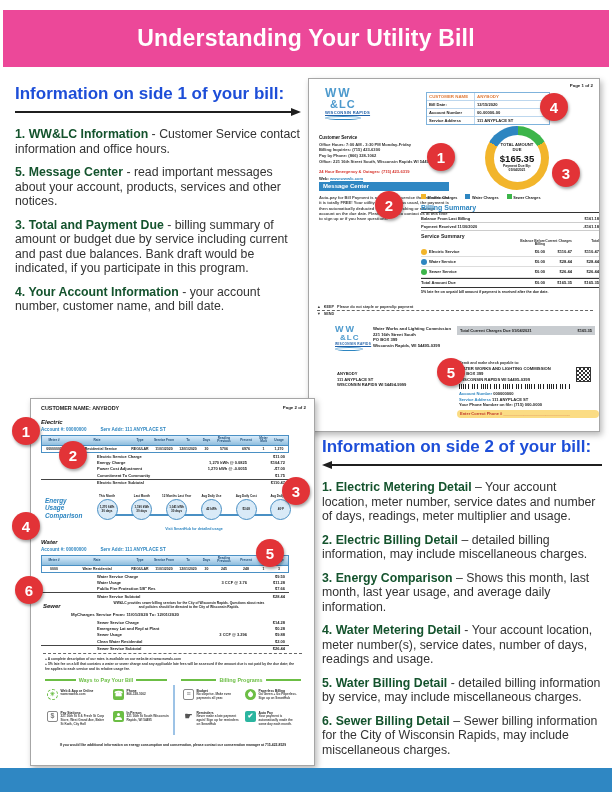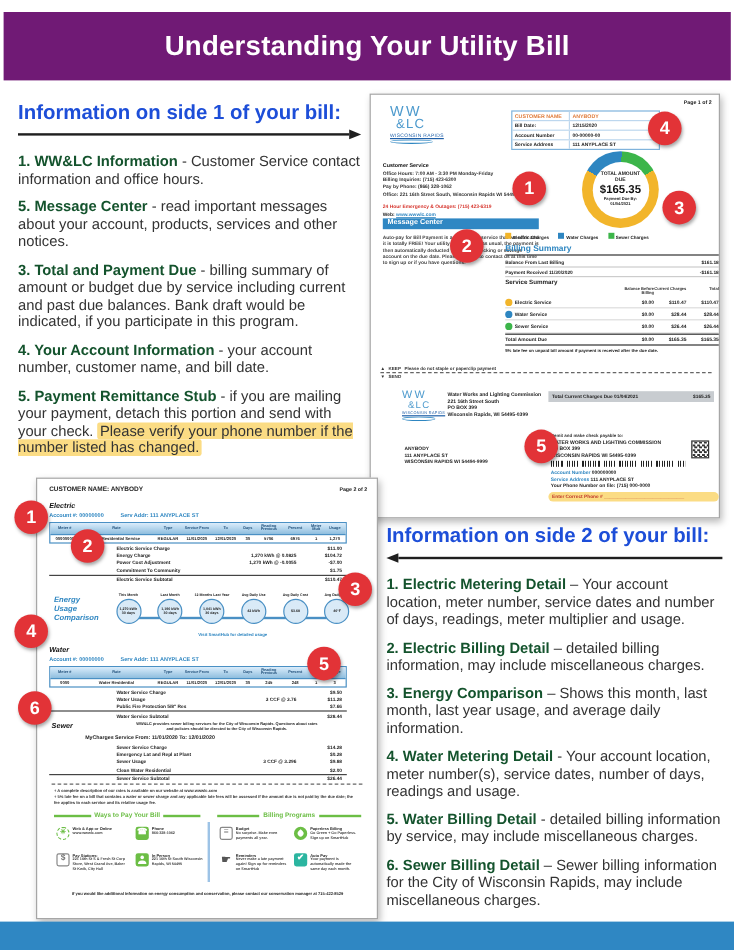--- a/index.html
+++ b/index.html
@@ -1,21 +1,21 @@
 <!DOCTYPE html>
 <html><head>
 <meta charset="utf-8">
 <style>
 *{margin:0;padding:0;box-sizing:border-box}
 html,body{width:612px;background:#fff}
 body{height:792px;font-family:"Liberation Sans",sans-serif;color:#222}
 .page{position:relative;width:612px;height:792px;background:#fff;overflow:hidden}
 
 
-.banner{position:absolute;left:3px;right:3px;top:10px;height:57px;background:#701a75;display:flex;align-items:center;justify-content:center}
+.banner{position:absolute;left:3px;right:3px;top:10px;height:57px;background:#ec4899;display:flex;align-items:center;justify-content:center}
 .banner h1{color:#fff;font-size:23px;font-weight:bold;letter-spacing:.2px}
 .footerbar{position:absolute;left:0;right:0;bottom:0;height:24px;background:#2F87C3}
 
 
 .info{position:absolute;color:#333}
 #info1{left:15px;top:84px;width:286px}
 #info2{left:322px;top:437px;width:280px}
 .info h2{font-size:17px;color:#1d4ed8;margin-bottom:3px}
 .arrow{display:flex;align-items:center;height:10px;margin:3px 0 10px}
 .arrow .shaft{flex:1;height:2.6px;background:#1f1f1f}
@@ -26,21 +26,21 @@
 mark{background:#FBDC84;padding:0 2px;border-radius:2px;color:inherit}
 
 
 .bill{position:absolute;background:#fff;border:1px solid #A6A6A6;box-shadow:2px 3px 6px rgba(0,0,0,.28)}
 #bill1{left:308px;top:78px;width:292px;height:354px;font-size:4.2px}
 #bill2{left:30px;top:398px;width:285px;height:368px;font-size:4.2px}
 .abs{position:absolute}
 .callout{position:absolute;width:28px;height:28px;border-radius:50%;background:#E23337;color:#fff;font-size:15px;font-weight:bold;display:flex;align-items:center;justify-content:center;box-shadow:1px 2px 3px rgba(0,0,0,.35);z-index:6}
 
 
-.logo{font-weight:normal;line-height:1;color:#4D9ACD}
+.logo{font-weight:bold;line-height:1;color:#4D9ACD}
 .logo .ww{font-size:12px;letter-spacing:2px}
 .logo .lc{font-size:11px;letter-spacing:1px;margin-left:5px}
 .logo .wr{font-size:4.1px;color:#1F5FA8;letter-spacing:.3px;margin-top:1px;text-decoration:underline}
 .logo .waves{width:36px;height:4px;border-top:1px solid #4D9ACD;border-bottom:1px solid #2E86C1;border-radius:50%;margin-top:1px}
 .logo.small .ww{font-size:9px}.logo.small .lc{font-size:8px}.logo.small .wr{font-size:3.2px}.logo.small .waves{width:28px}
 
 
 .pageLbl{font-size:4.4px;font-weight:bold}
 .acctbox{border:1px solid #7FB3DC;width:124px;background:#fff}
 .acctbox .r{display:flex;border-bottom:.6px solid #BDD7EE}
@@ -147,21 +147,20 @@
   <section class="info" id="info1">
     <h2>Information on side 1 of your bill:</h2>
     <div class="arrow">
         <span class="shaft"></span>
         <span class="head-r"></span>
       </div>
     <p class="item"><b>1. WW&amp;LC Information</b><span> - Customer Service contact information and office hours.</span></p>
     <p class="item"><b>5. Message Center</b><span> - read important messages about your account, products, services and other notices.</span></p>
     <p class="item"><b>3. Total and Payment Due</b><span> - billing summary of amount or budget due by service including current and past due balances. Bank draft would be indicated, if you participate in this program.</span></p>
     <p class="item"><b>4. Your Account Information</b><span> - your account number, customer name, and bill date.</span></p>
-    <p class="item"><b>5. Payment Remittance Stub</b><span> - if you are mailing your payment, detach this portion and send with your check. </span><mark>Please verify your phone number if the number listed has changed.</mark></p>
   </section>
 
   <section class="bill" id="bill1">
     <div class="abs pageLbl" style="top:4px;right:6px">Page 1 of 2</div>
 
     <div class="abs logo" style="left:16px;top:8px">
       <div class="ww">WW</div>
       <div class="lc">&amp;LC</div>
       <div class="wr">WISCONSIN RAPIDS</div>
       <div class="waves"></div>

